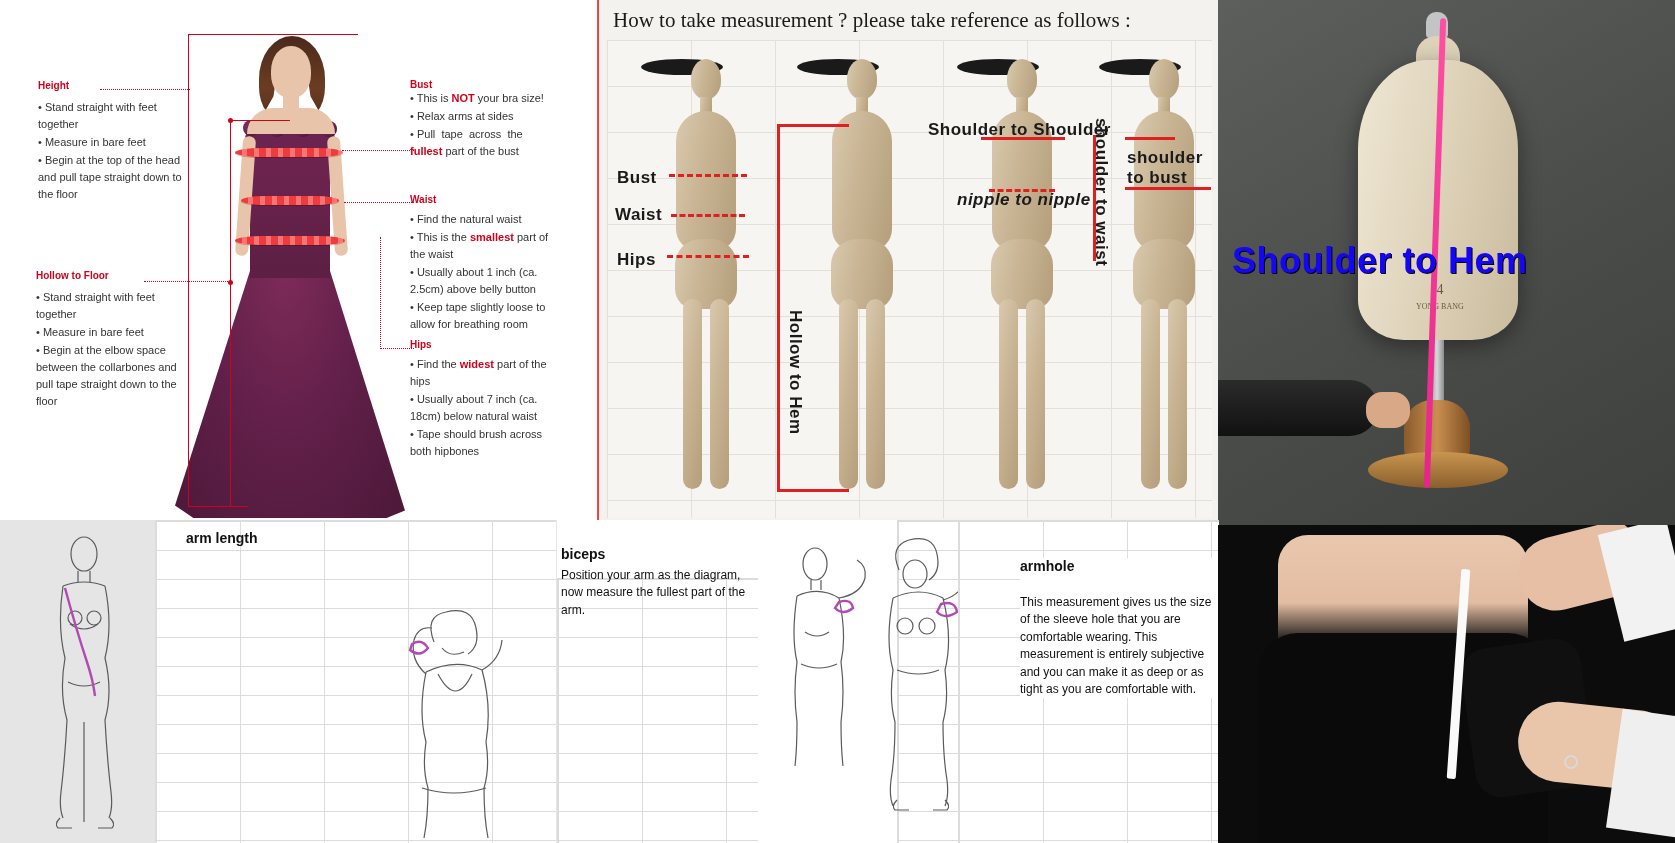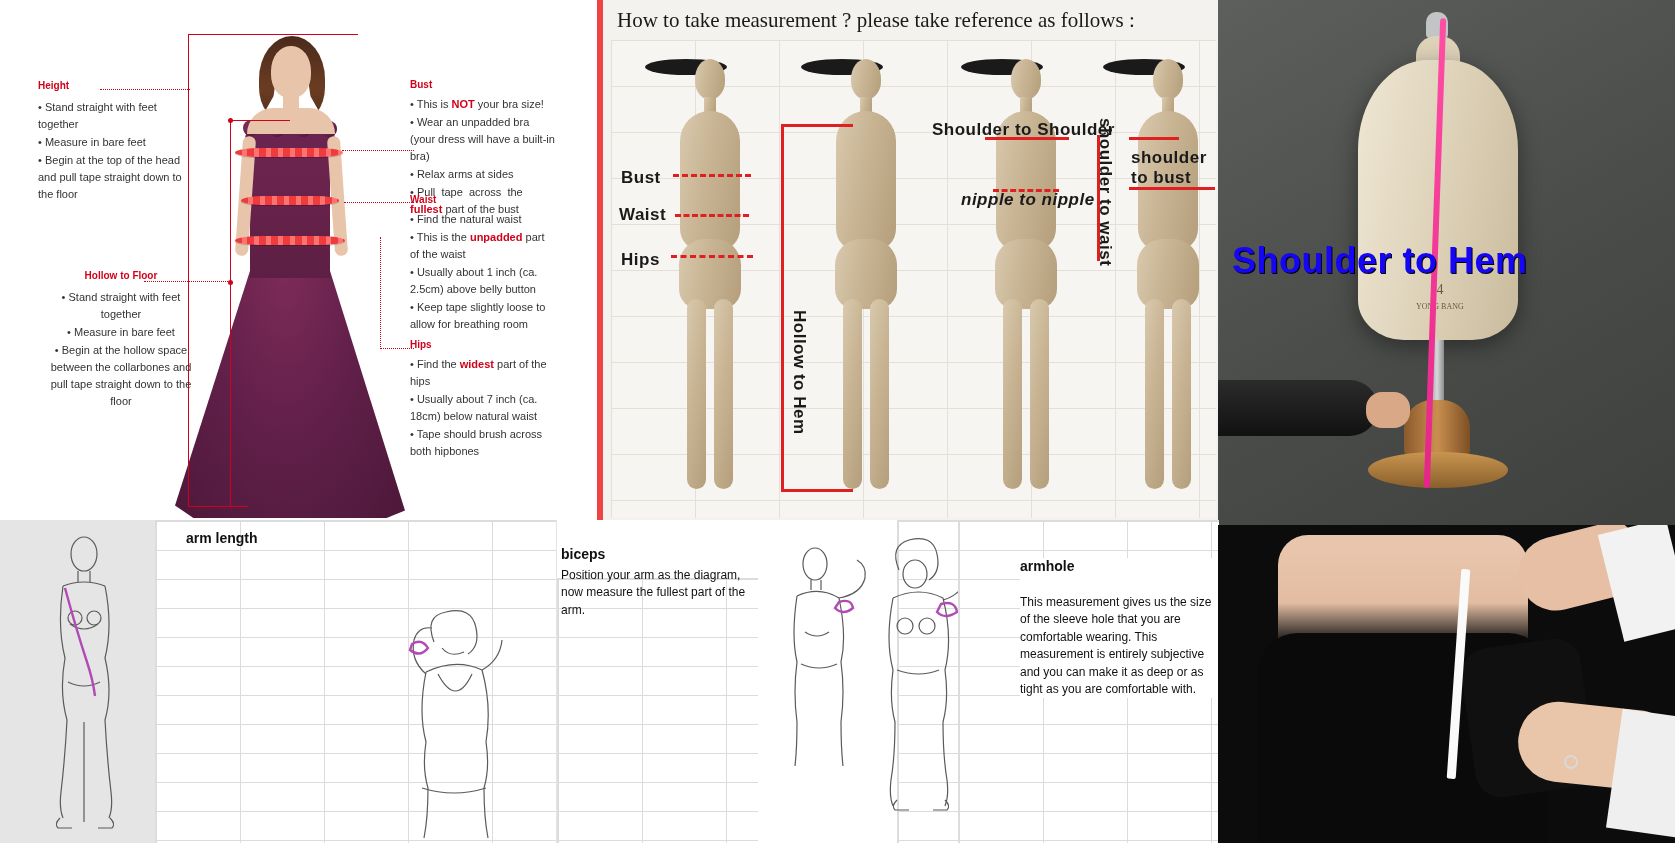--- a/index.html
+++ b/index.html
@@ -103,21 +103,21 @@
   .arrow-v {
     position: absolute; width: 0; border-left: 1.5px solid #d0021b;
   }
   .tick { position: absolute; height: 0; border-top: 1.5px solid #d0021b; }
   .dot-red { position: absolute; width: 5px; height: 5px; border-radius: 50%; background: #d0021b; }
 
   
   #panel-mannequin {
     left: 597px; top: 0; width: 621px; height: 527px;
     background: #f4f2ee;
-    border-left: 6px solid #ef4444;
+    border-left: 2px solid #ef4444;
   }
   #panel-mannequin .title {
     position: absolute; left: 14px; top: 8px;
     font-size: 21px; color: #1a1a1a;
     font-family: "Liberation Serif", serif;
   }
   .grid-bg {
     position: absolute; left: 8px; top: 40px; width: 605px; height: 478px;
     background:
       linear-gradient(#e4e0d8 1px, transparent 1px) 0 0/100% 46px,
@@ -335,46 +335,45 @@
   <div class="panel" style="left:38px; top:80px; width:150px;">
     <div class="lbl-head">Height</div>
     <div class="bullets" style="margin-top:8px;">
       <div class="b">Stand straight with feet together</div>
       <div class="b">Measure in bare feet</div>
       <div class="b">Begin at the top of the head and pull tape straight down to the floor</div>
     </div>
   </div>
   <div class="dotline" style="left:100px; top:89px; width:90px;"></div>
 
-  <div class="panel" style="left:46px; top:270px; width:150px;text-align:center;">
+  <div class="panel" style="left:36px; top:270px; width:150px;">
     <div class="lbl-head">Hollow to Floor</div>
     <div class="bullets" style="margin-top:8px;">
       <div class="b">Stand straight with feet together</div>
       <div class="b">Measure in bare feet</div>
-      <div class="b">Begin at the hollow space between the collarbones and pull tape straight down to the floor</div>
+      <div class="b">Begin at the elbow space between the collarbones and pull tape straight down to the floor</div>
     </div>
   </div>
   <div class="dotline" style="left:144px; top:281px; width:88px;"></div>
 
   <div class="panel" style="left:410px; top:79px; width:146px;">
     <div class="lbl-head">Bust</div>
-    <div class="bullets" style="margin-top:6px;">
+    <div class="bullets" style="">
       <div class="b">This is <span class="hl-red">NOT</span> your bra size!</div>
-      <div class="b">Wear an unpadded bra (your dress will have a built-in bra)</div>
       <div class="b">Relax arms at sides</div>
       <div class="b">Pull&nbsp; tape&nbsp; across&nbsp; the&nbsp; <span class="hl-red">fullest</span> part of the bust</div>
     </div>
   </div>
   <div class="dotline" style="left:342px; top:150px; width:72px;"></div>
 
   <div class="panel" style="left:410px; top:194px; width:146px;">
     <div class="lbl-head">Waist</div>
     <div class="bullets" style="margin-top:6px;">
       <div class="b">Find the natural waist</div>
-      <div class="b">This is the <span class="hl-red">unpadded</span> part of the waist</div>
+      <div class="b">This is the <span class="hl-red">smallest</span> part of the waist</div>
       <div class="b">Usually about 1 inch (ca. 2.5cm) above belly button</div>
       <div class="b">Keep tape slightly loose to allow for breathing room</div>
     </div>
   </div>
   <div class="dotline" style="left:344px; top:202px; width:70px;"></div>
 
   <div class="panel" style="left:410px; top:339px; width:146px;">
     <div class="lbl-head">Hips</div>
     <div class="bullets" style="margin-top:6px;">
       <div class="b">Find the <span class="hl-red">widest</span> part of the hips</div>

